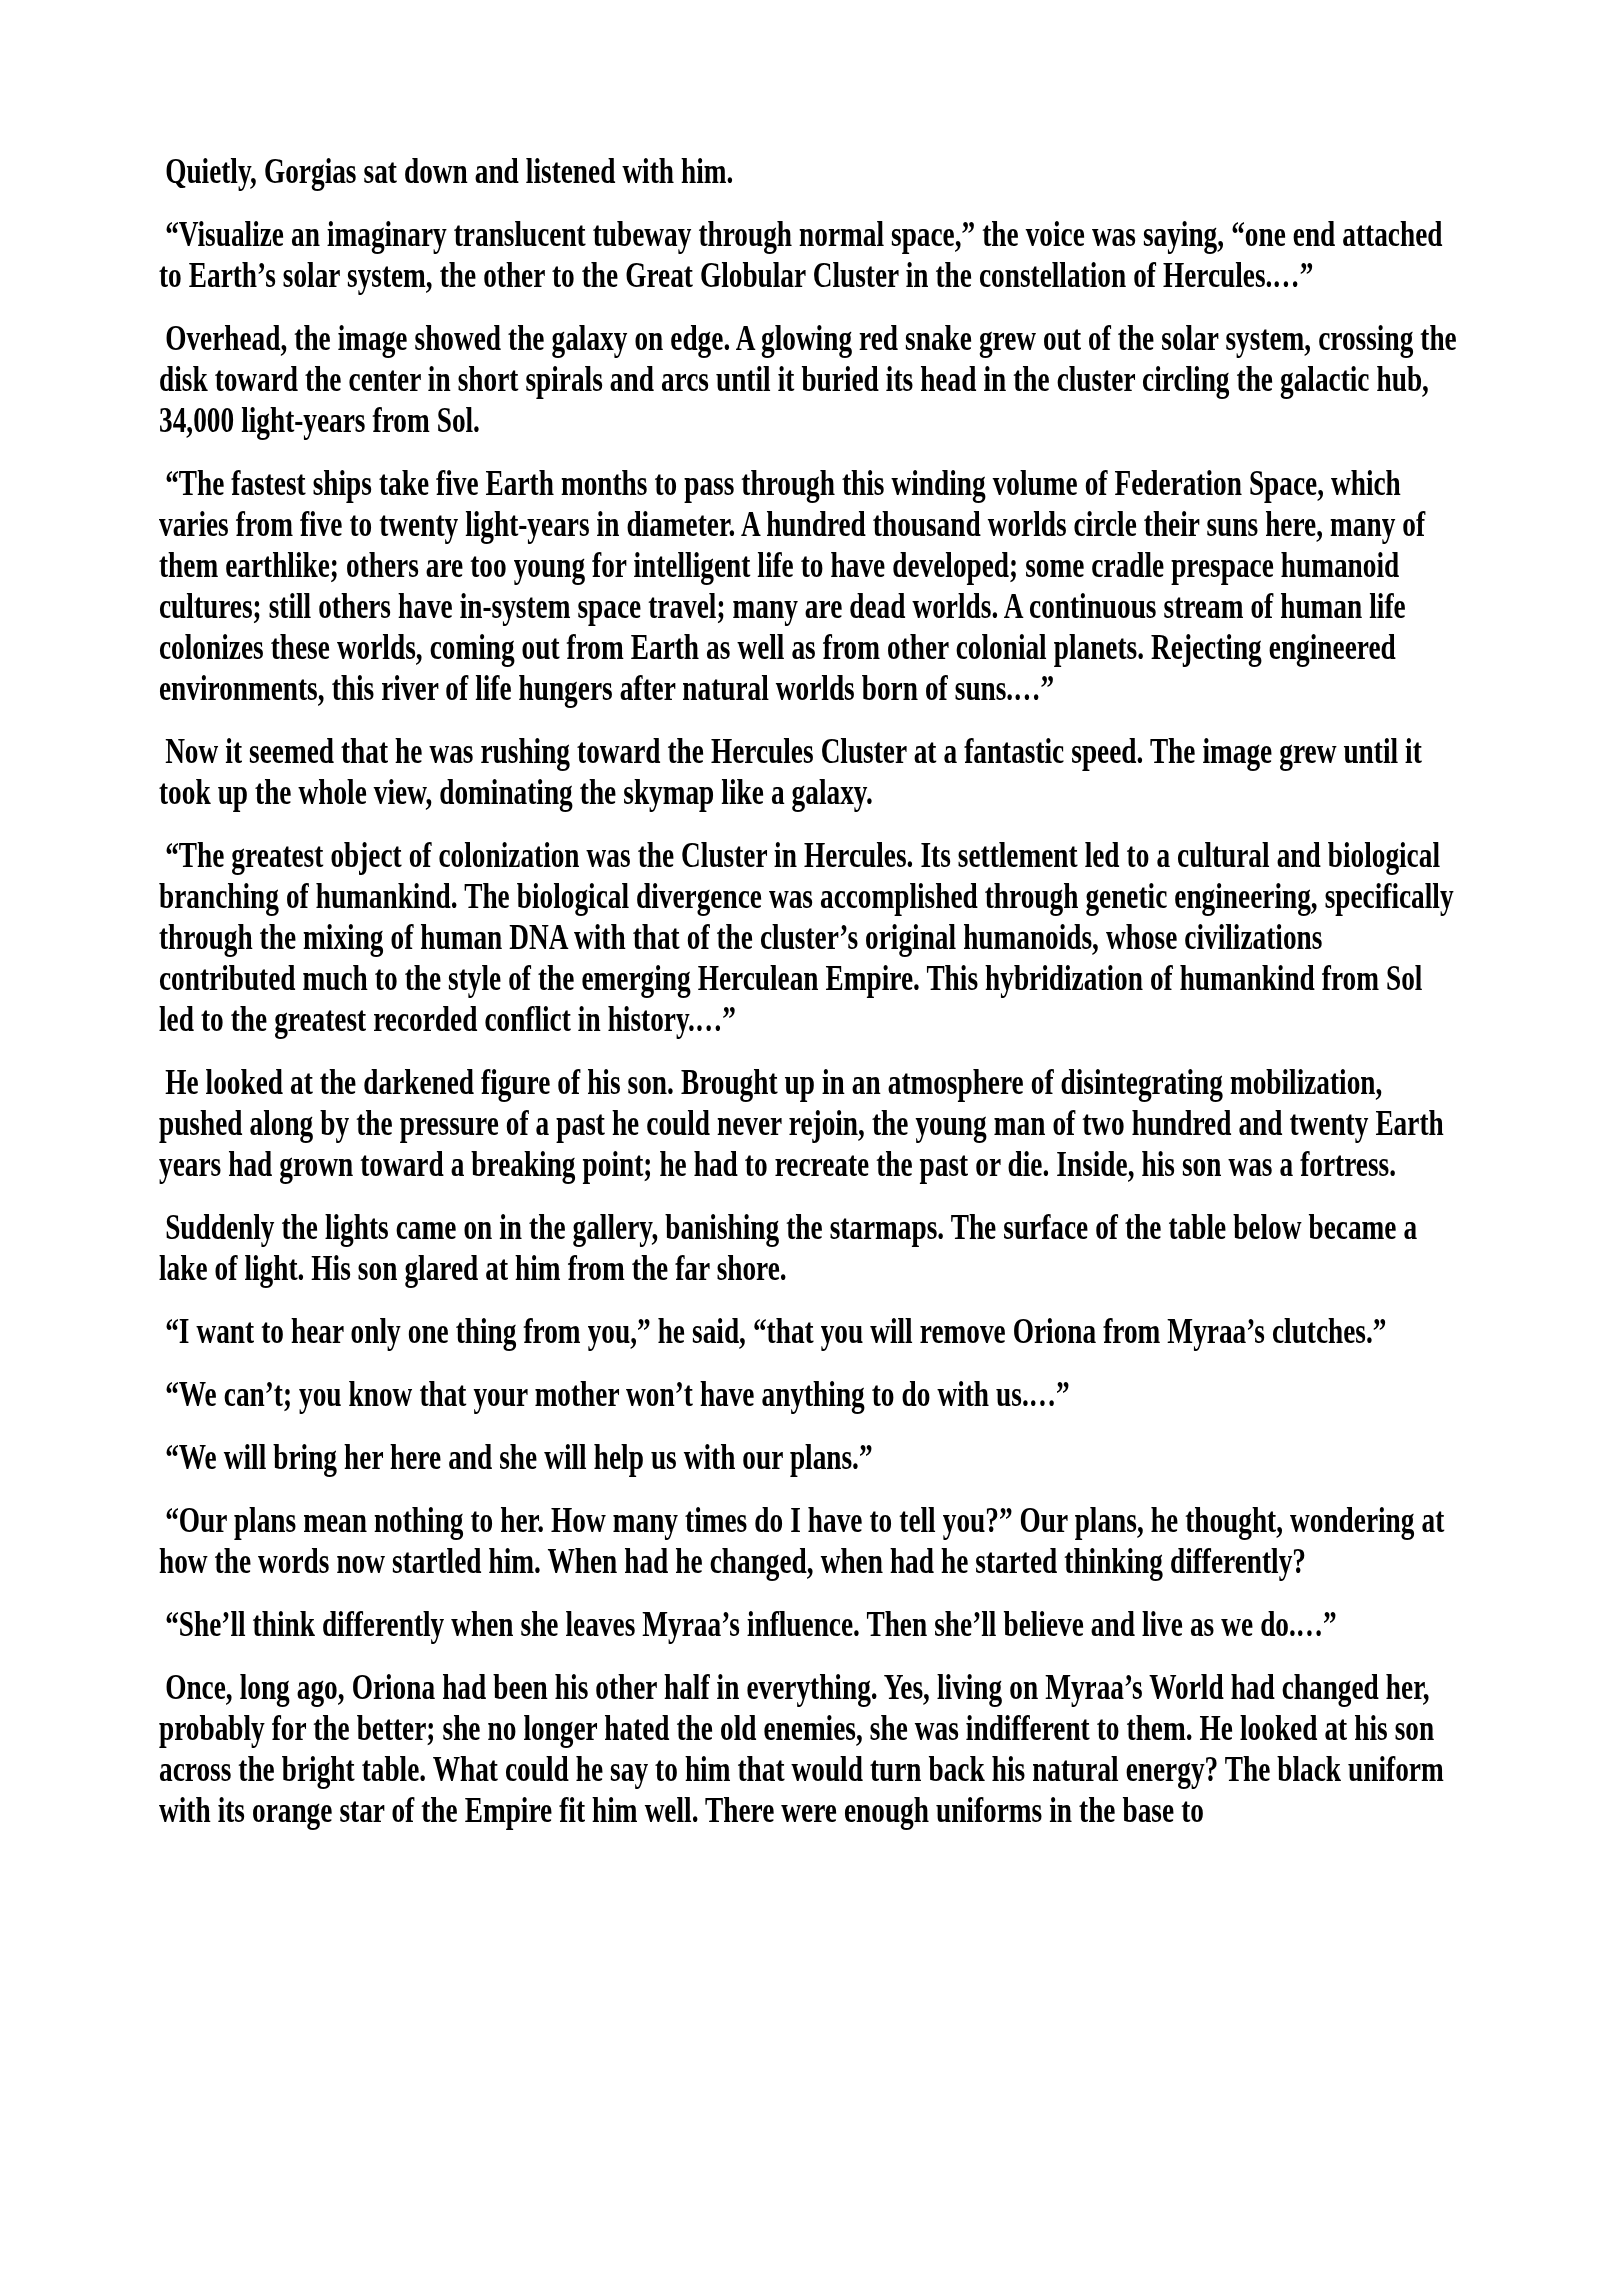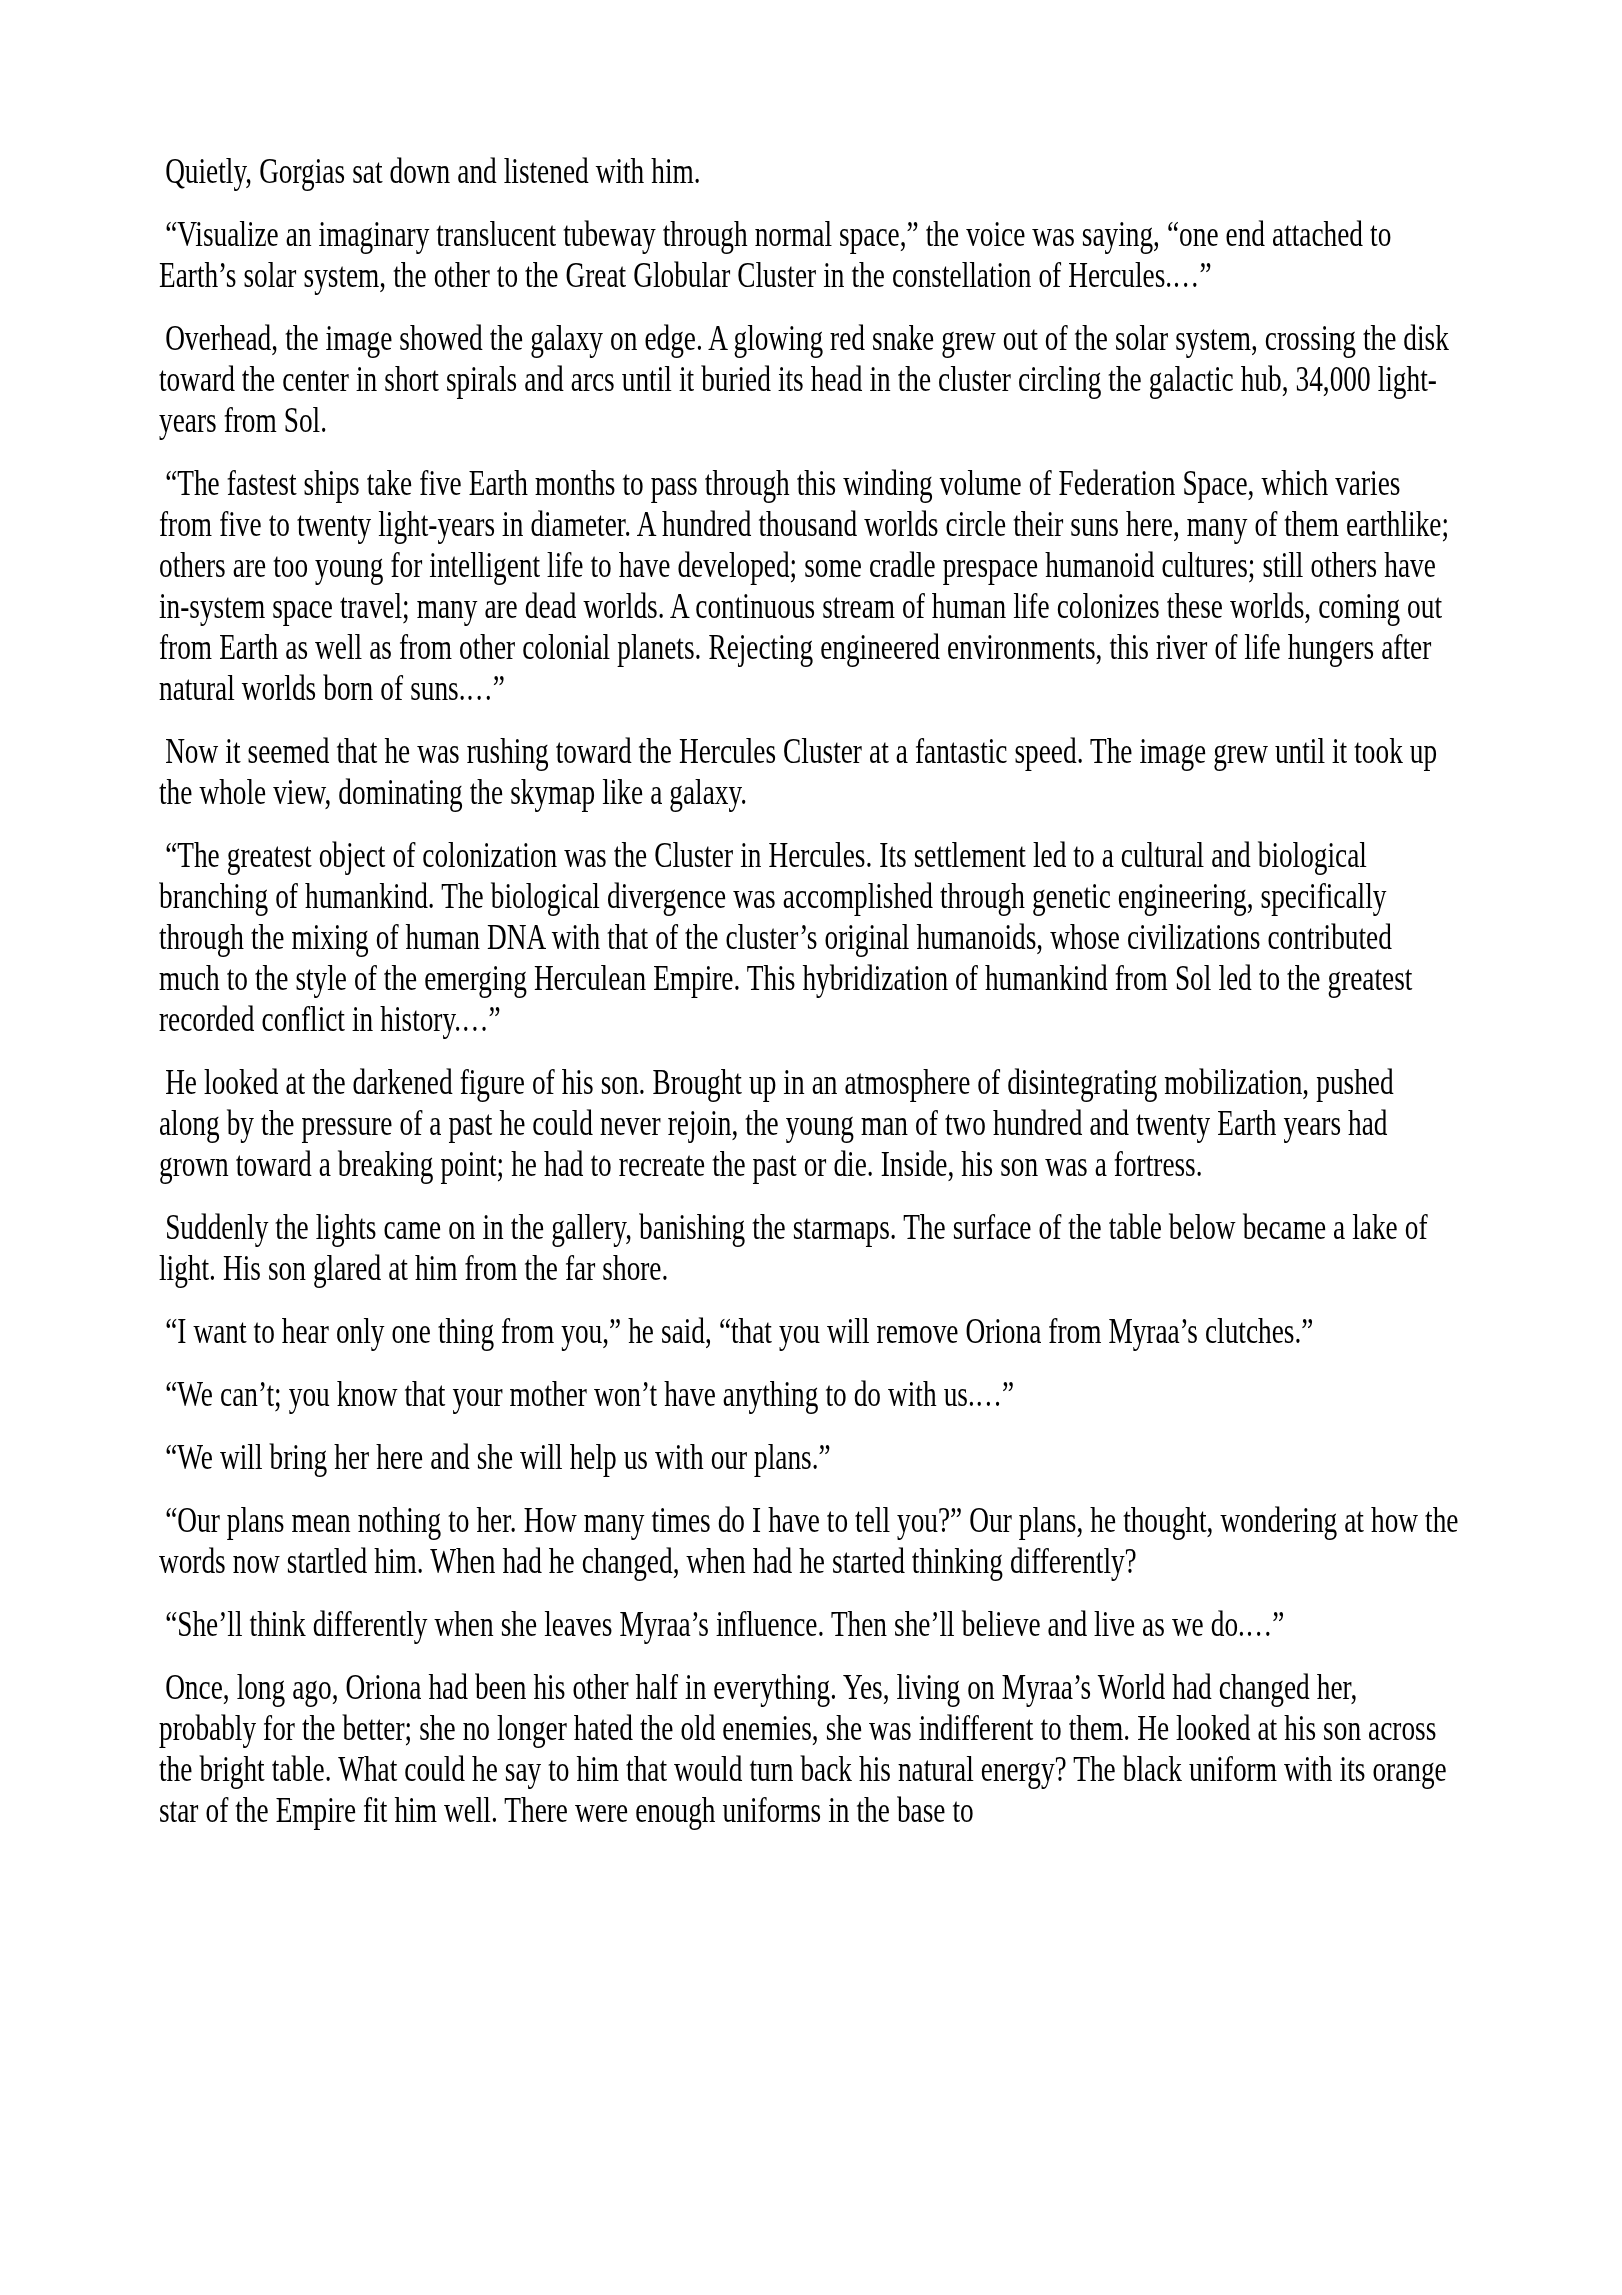--- a/index.html
+++ b/index.html
@@ -6,20 +6,21 @@
     margin: 0;
     padding: 0;
     background: #ffffff;
   }
   .page {
     position: relative;
     width: 1622px;
     height: 2295px;
     background: #ffffff;
     overflow: hidden;
+    font-weight: bold;
   }
   
   .text-column {
     position: absolute;
     left: 159px;
     top: 151px;
     width: 1667px;              
     transform: scaleX(0.78);
     transform-origin: 0 0;
   }

